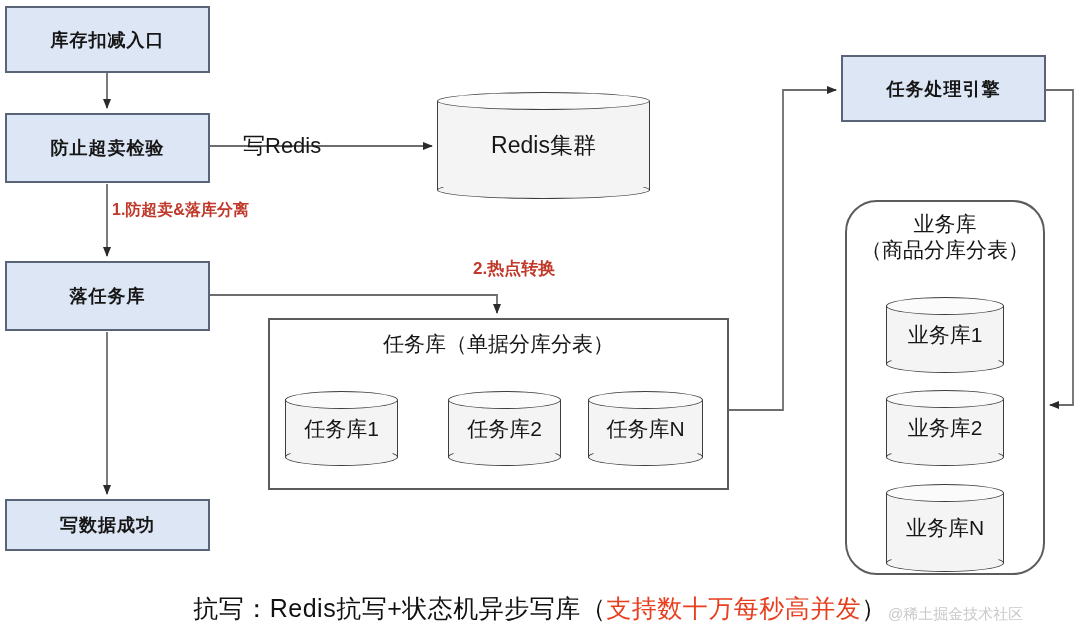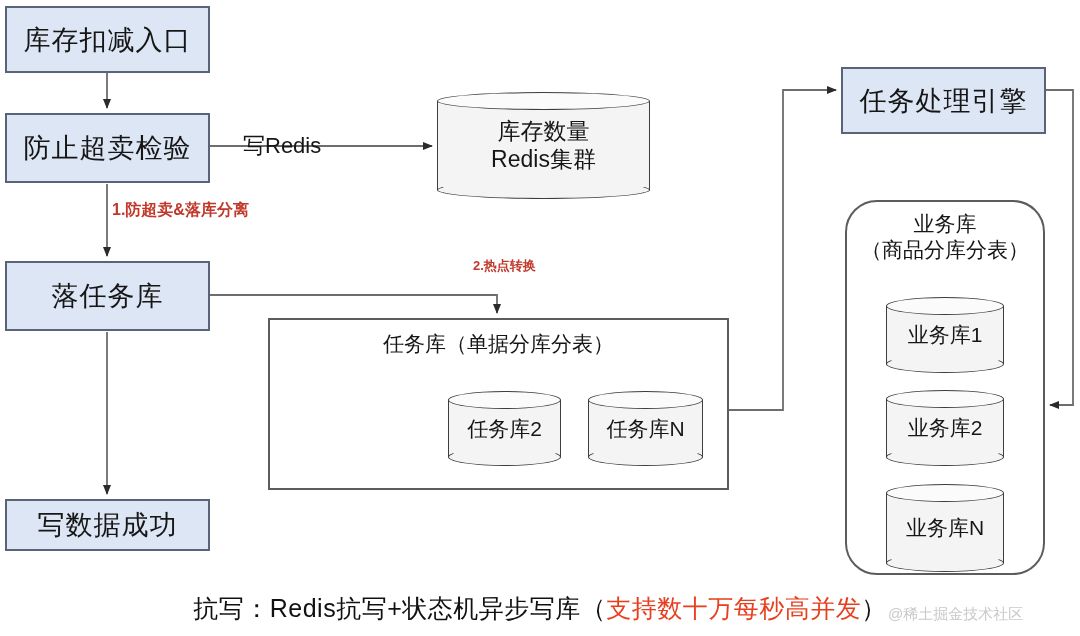--- a/index.html
+++ b/index.html
@@ -32,22 +32,23 @@
     display: flex;
     align-items: center;
     justify-content: center;
     text-align: center;
     color: #161616;
   }
   
   .pbox {
     background: #dce6f4;
     border: 2px solid #5a6478;
-    font-size: 27px;
+    font-size: 18px;
     letter-spacing: 1px;
+    font-weight: bold;
   }
   
   .group {
     background: #ffffff;
     border: 2px solid #5c5c5c;
     display: block;
   }
   .group-title {
     position: absolute;
     left: 0;
@@ -117,21 +118,21 @@
     font-size: 22px;
     color: #161616;
     white-space: nowrap;
   }
   .edge-label.red {
     color: #c0392b;
     font-size: 16px;
     font-weight: bold;
   }
   .edge-label.red.big {
-    font-size: 13px;
+    font-size: 17px;
   }
   
   #caption {
     position: absolute;
     left: 0;
     right: 0;
     top: 592px;
     text-align: center;
     font-size: 25px;
     color: #111111;
@@ -188,40 +189,45 @@
   </div>
 
   <div class="node pbox" style="left:5px; top:261px; width:205px; height:70px;">
     <span>落任务库</span>
   </div>
 
   <div class="node pbox" style="left:5px; top:499px; width:205px; height:52px;">
     <span>写数据成功</span>
   </div>
 
-  <div class="node pbox" style="left:841px; top:67px; width:205px; height:67px;">
+  <div class="node pbox" style="left:841px; top:55px; width:205px; height:67px;">
     <span>任务处理引擎</span>
   </div>
 
   <div class="cyl big" style="left:437px; top:92px; width:213px; height:107px;">
     <div class="body"></div>
     <div class="bottom"></div>
     <div class="top"></div>
     <div class="label">
       <div>
-        <div>库存数量</div>
         <div>Redis集群</div>
       </div>
     </div>
   </div>
 
   <div class="node group" style="left:268px; top:318px; width:461px; height:172px;">
     <div class="group-title" style="top:12px;">任务库（单据分库分表）</div>
   </div>
 
+  <div class="cyl" style="left:285px; top:391px; width:113px; height:75px;">
+    <div class="body"></div>
+    <div class="bottom"></div>
+    <div class="top"></div>
+    <div class="label">任务库1</div>
+  </div>
 
   <div class="cyl" style="left:436px; top:391px; width:113px; height:75px;margin-left:12px;">
     <div class="body"></div>
     <div class="bottom"></div>
     <div class="top"></div>
     <div class="label">任务库2</div>
   </div>
 
   <div class="cyl" style="left:588px; top:391px; width:115px; height:75px;">
     <div class="body"></div>

